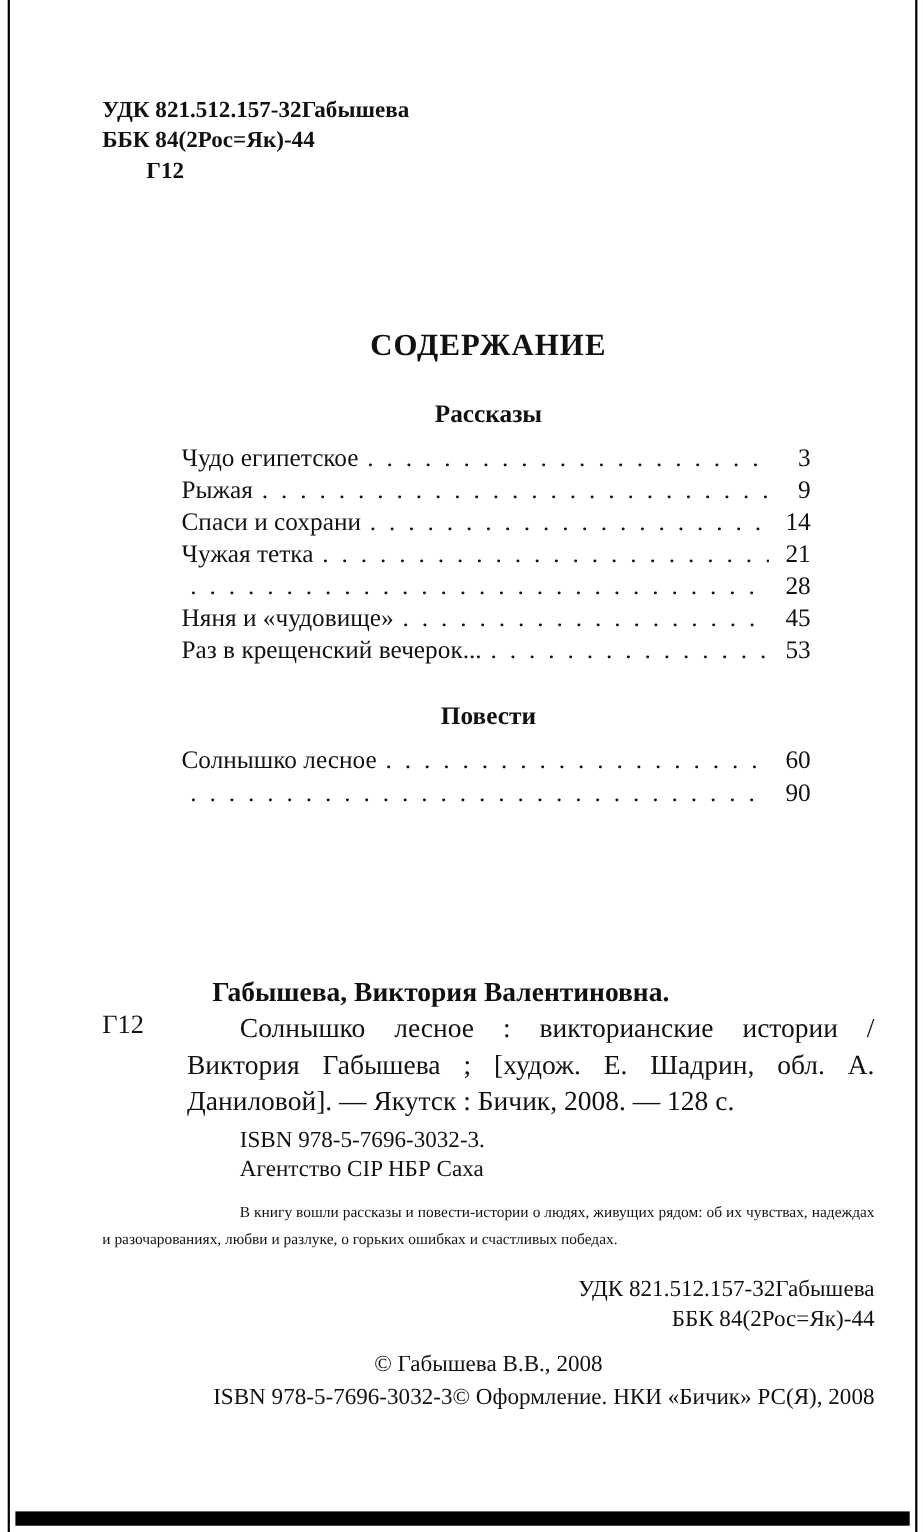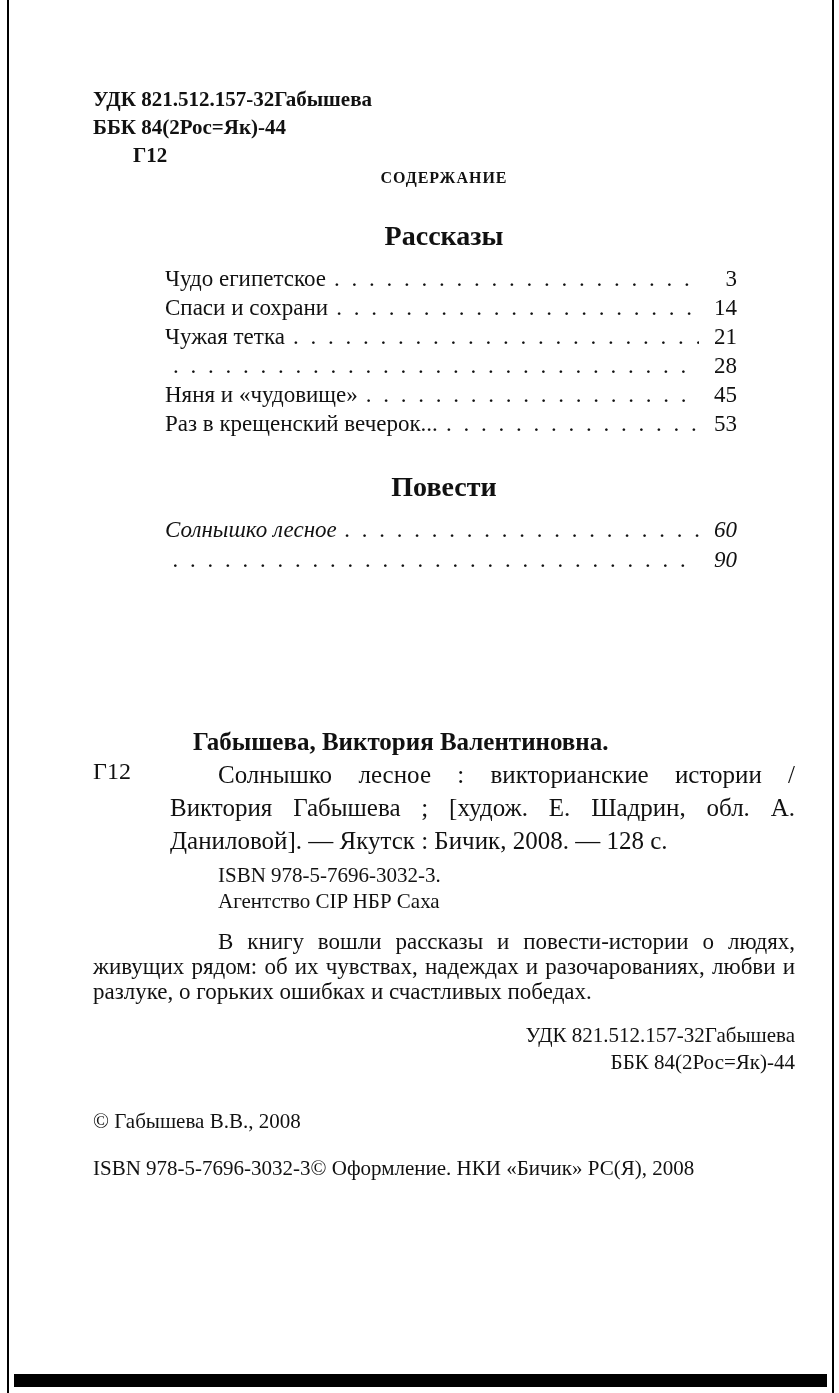--- a/index.html
+++ b/index.html
@@ -28,27 +28,28 @@
     padding: 85px 44px 0 93px;
     border-radius: 24px;
   }
 
   .udk-block { font-weight: bold; font-size: 21px; line-height: 28px; }
   .udk-block .code-line { padding-left: 40px; }
 
   .toc-title {
     text-align: center;
     font-weight: bold;
-    font-size: 16px;
+    font-size: 28px;
     letter-spacing: 1px;
+    margin-top: 130px;
   }
   .section-heading {
     text-align: center;
     font-weight: bold;
-    font-size: 28px;
+    font-size: 23px;
     margin-top: 33px;
   }
   .toc-list {
     margin: 12px 58px 0 72px;
     font-size: 23px;
   }
   .toc-row {
     display: flex;
     align-items: flex-end;
     line-height: 29px;
@@ -60,21 +61,21 @@
     margin: 0 4px 0 8px;
   }
   .toc-row .toc-leader::after {
     content: ". . . . . . . . . . . . . . . . . . . . . . . . . . . . . . . . . . . . . . . . . . . . . . ";
     letter-spacing: 3px;
   }
   .toc-row .toc-page {
     min-width: 34px;
     text-align: right;
   }
-  .toc-list.second .toc-row { line-height: 30px; font-style: italic; }
+  .toc-list.second .toc-row { line-height: 30px; }
 
   .bib-block {
     position: relative;
     margin-top: 150px;
     margin-left: 77px;
     font-size: 25px;
   }
   .bib-author { font-weight: bold; line-height: 33px; margin-left: 23px; }
   .bib-code {
     position: absolute;
@@ -90,43 +91,43 @@
     line-height: 33px;
   }
   .bib-small {
     margin-top: 5px;
     margin-left: 48px;
     font-size: 21px;
     line-height: 26px;
   }
   .annotation {
     margin: 15px 0 0 -0px;
-    font-size: 23px;
+    font-size: 14px;
     line-height: 25px;
     text-indent: 125px;
     text-align: justify;
     text-align-last: left;
   }
   .udk-right {
     margin-top: 18px;
     text-align: right;
     font-size: 21px;
     line-height: 27px;
   }
   .copyright-1 {
-    margin-top: 32px;
-    text-align: left;
+    margin-top: 14px;
+    text-align: center;
     font-size: 21px;
     line-height: 27px;
   }
   .copyright-2 {
     display: flex;
-    justify-content: flex-start;
+    justify-content: flex-end;
     align-items: baseline;
-    margin-top: 20px;
+    margin-top: 3px;
     font-size: 21px;
     line-height: 27px;
   }
 </style>
 </head>
 <body>
 
 <div class="page">
   <div class="edge-left"></div>
   <div class="edge-right"></div>
@@ -142,20 +143,25 @@
 
     <div class="toc-title">СОДЕРЖАНИЕ</div>
 
     <div class="section-heading">Рассказы</div>
 
     <div class="toc-list">
       <div class="toc-row">
         <span class="toc-item-title">Чудо египетское</span>
         <span class="toc-leader"></span>
         <span class="toc-page">3</span>
+      </div>
+      <div class="toc-row">
+        <span class="toc-item-title">Рыжая</span>
+        <span class="toc-leader"></span>
+        <span class="toc-page">9</span>
       </div>
       <div class="toc-row">
         <span class="toc-item-title">Спаси и сохрани</span>
         <span class="toc-leader"></span>
         <span class="toc-page">14</span>
       </div>
       <div class="toc-row">
         <span class="toc-item-title">Чужая тетка</span>
         <span class="toc-leader"></span>
         <span class="toc-page">21</span>

